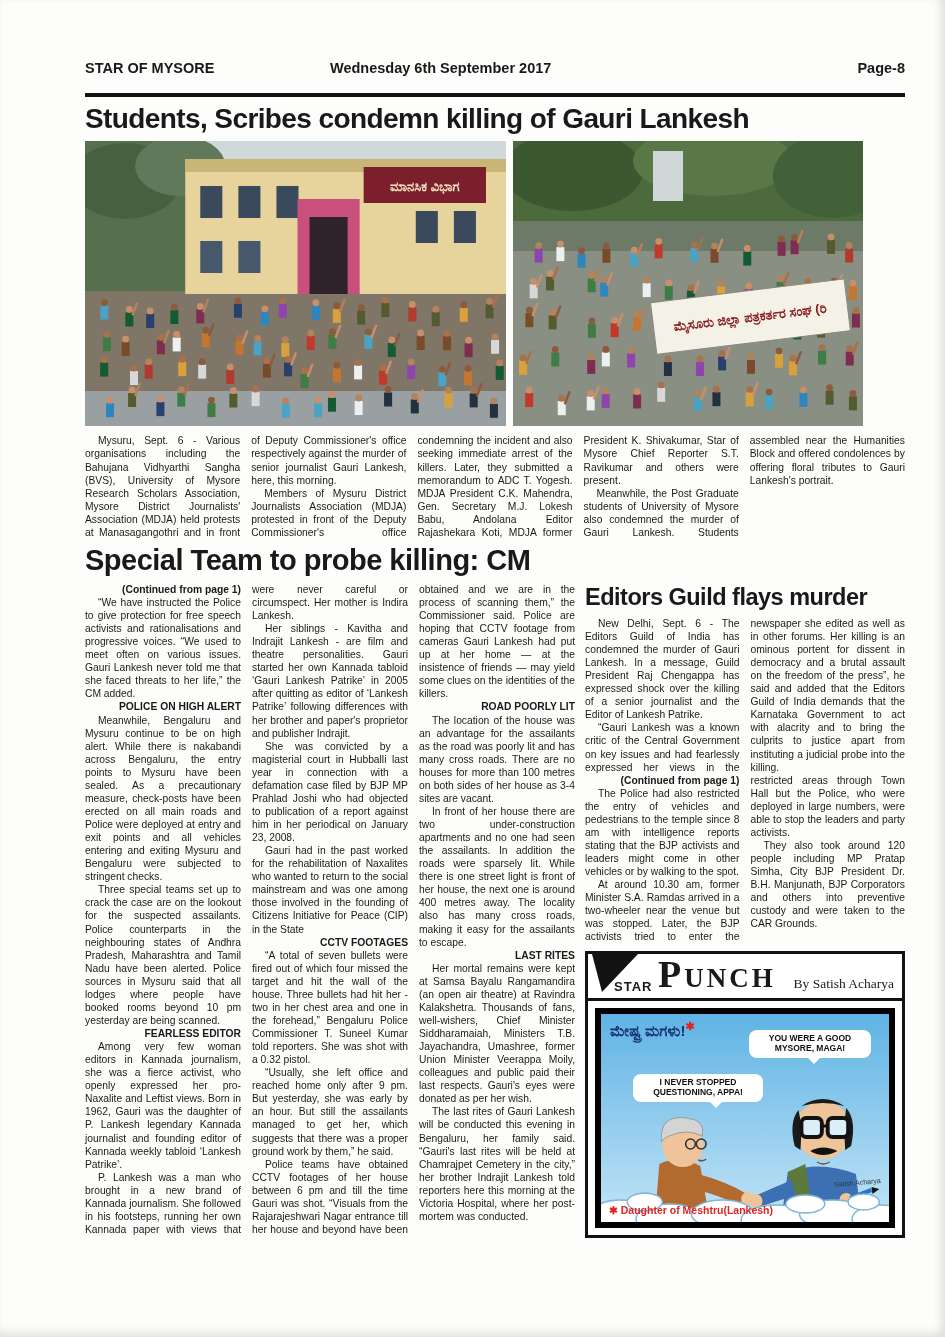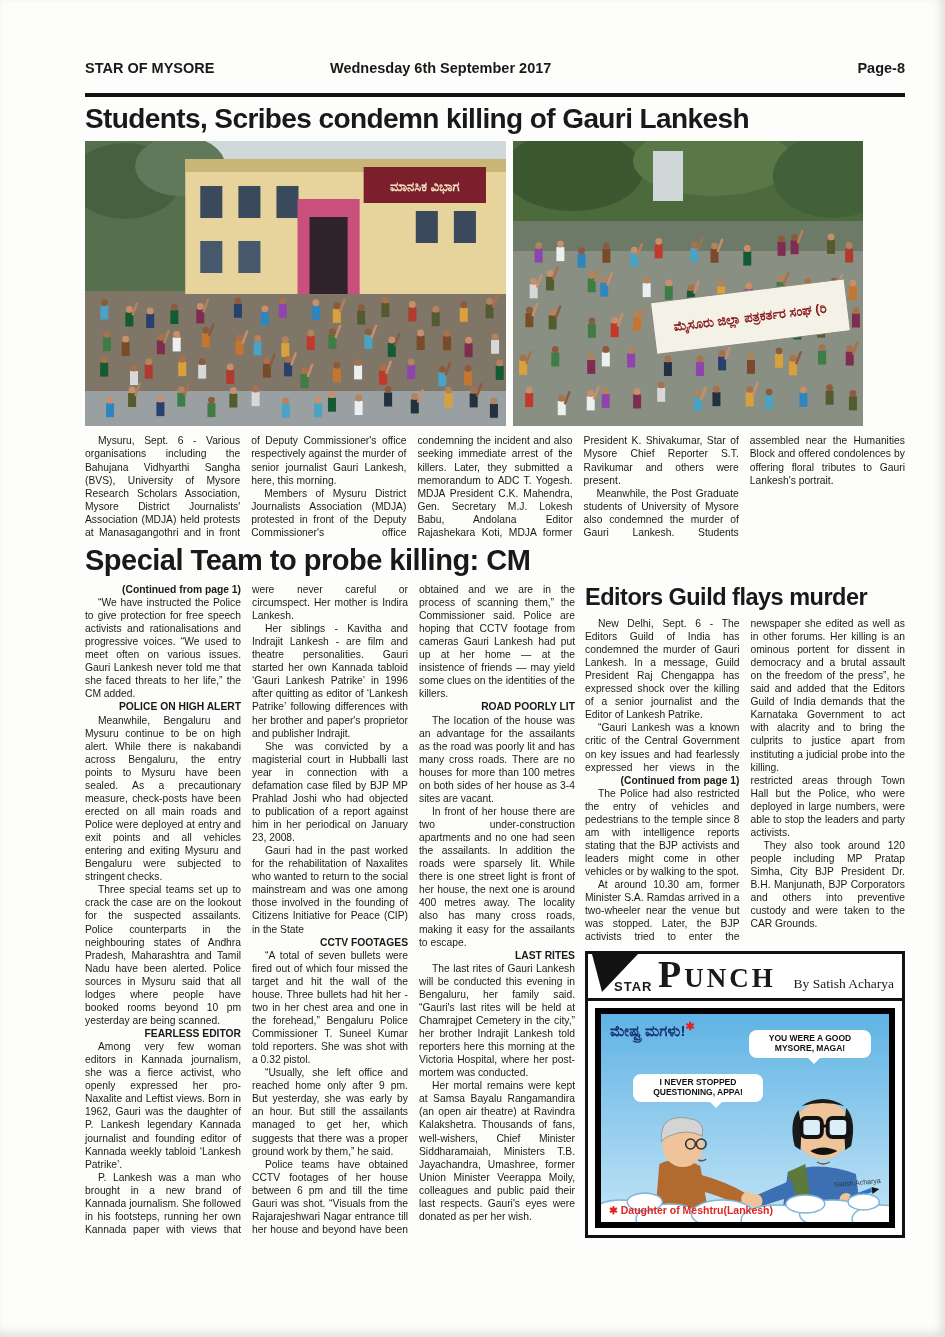--- a/index.html
+++ b/index.html
@@ -440,33 +440,33 @@
         <h2 class="sec-headline big">Special Team to probe killing: CM</h2>
         <div class="bodytext cols3">
             <p class="subhead">(Continued from page 1)</p>
             <p class="para">“We have instructed the Police to give protection for free speech activists and rationalisations and progressive voices. “We used to meet often on various issues. Gauri Lankesh never told me that she faced threats to her life,” the CM added.</p>
             <p class="subhead">POLICE ON HIGH ALERT</p>
             <p class="para">Meanwhile, Bengaluru and Mysuru continue to be on high alert. While there is nakabandi across Bengaluru, the entry points to Mysuru have been sealed. As a precautionary measure, check-posts have been erected on all main roads and Police were deployed at entry and exit points and all vehicles entering and exiting Mysuru and Bengaluru were subjected to stringent checks.</p>
             <p class="para">Three special teams set up to crack the case are on the lookout for the suspected assailants. Police counterparts in the neighbouring states of Andhra Pradesh, Maharashtra and Tamil Nadu have been alerted. Police sources in Mysuru said that all lodges where people have booked rooms beyond 10 pm yesterday are being scanned.</p>
             <p class="subhead">FEARLESS EDITOR</p>
             <p class="para">Among very few woman editors in Kannada journalism, she was a fierce activist, who openly expressed her pro-Naxalite and Leftist views. Born in 1962, Gauri was the daughter of P. Lankesh legendary Kannada journalist and founding editor of Kannada weekly tabloid ‘Lankesh Patrike’.</p>
             <p class="para">P. Lankesh was a man who brought in a new brand of Kannada journalism. She followed in his footsteps, running her own Kannada paper with views that were never careful or circumspect. Her mother is Indira Lankesh.</p>
-            <p class="para">Her siblings - Kavitha and Indrajit Lankesh - are film and theatre personalities. Gauri started her own Kannada tabloid ‘Gauri Lankesh Patrike’ in 1996 after quitting as editor of ‘Lankesh Patrike’ following differences with her brother and paper's proprietor and publisher Indrajit.</p>
+            <p class="para">Her siblings - Kavitha and Indrajit Lankesh - are film and theatre personalities. Gauri started her own Kannada tabloid ‘Gauri Lankesh Patrike’ in 2005 after quitting as editor of ‘Lankesh Patrike’ following differences with her brother and paper's proprietor and publisher Indrajit.</p>
             <p class="para">She was convicted by a magisterial court in Hubballi last year in connection with a defamation case filed by BJP MP Prahlad Joshi who had objected to publication of a report against him in her periodical on January 23, 2008.</p>
             <p class="para">Gauri had in the past worked for the rehabilitation of Naxalites who wanted to return to the social mainstream and was one among those involved in the founding of Citizens Initiative for Peace (CIP) in the State</p>
             <p class="subhead">CCTV FOOTAGES</p>
             <p class="para">“A total of seven bullets were fired out of which four missed the target and hit the wall of the house. Three bullets had hit her - two in her chest area and one in the forehead,” Bengaluru Police Commissioner T. Suneel Kumar told reporters. She was shot with a 0.32 pistol.</p>
             <p class="para">“Usually, she left office and reached home only after 9 pm. But yesterday, she was early by an hour. But still the assailants managed to get her, which suggests that there was a proper ground work by them,” he said.</p>
             <p class="para">Police teams have obtained CCTV footages of her house between 6 pm and till the time Gauri was shot. “Visuals from the Rajarajeshwari Nagar entrance till her house and beyond have been obtained and we are in the process of scanning them,” the Commissioner said. Police are hoping that CCTV footage from cameras Gauri Lankesh had put up at her home — at the insistence of friends — may yield some clues on the identities of the killers.</p>
             <p class="subhead">ROAD POORLY LIT</p>
             <p class="para">The location of the house was an advantage for the assailants as the road was poorly lit and has many cross roads. There are no houses for more than 100 metres on both sides of her house as 3-4 sites are vacant.</p>
             <p class="para">In front of her house there are two under-construction apartments and no one had seen the assailants. In addition the roads were sparsely lit. While there is one street light is front of her house, the next one is around 400 metres away. The locality also has many cross roads, making it easy for the assailants to escape.</p>
             <p class="subhead">LAST RITES</p>
+            <p class="para">Her mortal remains were kept at Samsa Bayalu Rangamandira (an open air theatre) at Ravindra Kalakshetra. Thousands of fans, well-wishers, Chief Minister Siddharamaiah, Ministers T.B. Jayachandra, Umashree, former Union Minister Veerappa Moily, colleagues and public paid their last respects. Gauri's eyes were donated as per her wish.</p>
             <p class="para">The last rites of Gauri Lankesh will be conducted this evening in Bengaluru, her family said. “Gauri's last rites will be held at Chamrajpet Cemetery in the city,” her brother Indrajit Lankesh told reporters here this morning at the Victoria Hospital, where her post-mortem was conducted.</p>
-            <p class="para">Her mortal remains were kept at Samsa Bayalu Rangamandira (an open air theatre) at Ravindra Kalakshetra. Thousands of fans, well-wishers, Chief Minister Siddharamaiah, Ministers T.B. Jayachandra, Umashree, former Union Minister Veerappa Moily, colleagues and public paid their last respects. Gauri's eyes were donated as per her wish.</p>
           </div>
       </div>
 
       <div class="right-zone">
         <section>
           <h3 class="sec-headline med">Editors Guild flays murder</h3>
           <div class="bodytext cols2">
               <p class="para">New Delhi, Sept. 6 - The Editors Guild of India has condemned the murder of Gauri Lankesh. In a message, Guild President Raj Chengappa has expressed shock over the killing of a senior journalist and the Editor of Lankesh Patrike.</p>
               <p class="para">“Gauri Lankesh was a known critic of the Central Government on key issues and had fearlessly expressed her views in the newspaper she edited as well as in other forums. Her killing is an ominous portent for dissent in democracy and a brutal assault on the freedom of the press”, he said and added that the Editors Guild of India demands that the Karnataka Government to act with alacrity and to bring the culprits to justice apart from instituting a judicial probe into the killing.</p>
             </div>

